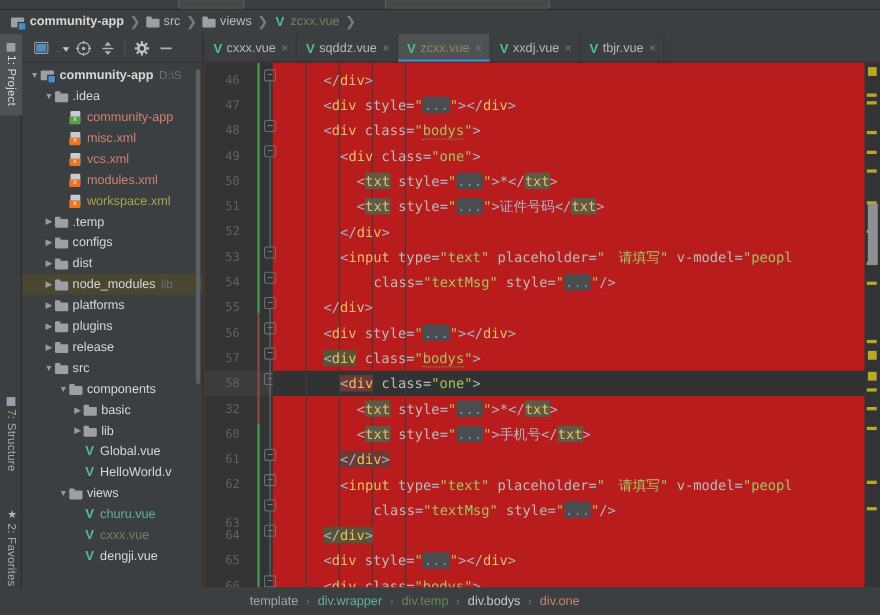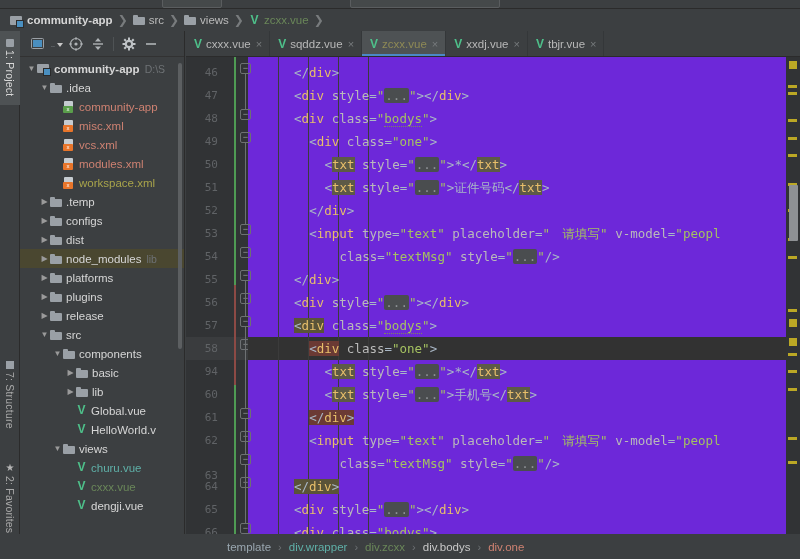--- a/index.html
+++ b/index.html
@@ -97,21 +97,21 @@
       font-size:11.5px; color:#b8b8b8; border-right:1px solid #343739; position:relative; }
   .tab.active { background:#4e5254; color:#8f8a55; }
   .tab.active:after{ content:""; position:absolute; left:0; bottom:0; width:100%; height:2px;
       background:#4a88c7; }
   .tab .x { color:#777b7d; font-size:11px; margin-left:1px; }
   .tab .vmark { color:#4ec08a; font-weight:bold; font-size:12px; }
   .tab.active .vmark { color:#4ec08a; }
 
   
   .editor { position:absolute; left:186px; top:57px; width:614px; height:477px;
-      background:#6d28d9; overflow:hidden; }
+      background:#b91c1c; overflow:hidden; }
   .gutter { position:absolute; left:0; top:0; width:62px; height:477px; background:#313335; }
   .lnum { position:absolute; right:30px; width:26px; text-align:right;
       font-family:"DejaVu Sans Mono", monospace; font-size:11px; color:#606366; }
   .vcs-line { position:absolute; left:48px; width:2px; }
   .fold { position:absolute; left:54px; width:11px; height:11px; }
   .fold .circ { position:absolute; left:0; top:0; width:11px; height:11px;
       border:1px solid #6d7073; border-radius:2px; color:#9a9da0;
       font-size:9px; line-height:9px; text-align:center; }
   .fold-stem { position:absolute; left:59px; width:1px; background:#6d7073; }
 
@@ -415,21 +415,21 @@
         <div class="lnum" style="top: 78px;">49</div>
         <div class="lnum" style="top: 101px;">50</div>
         <div class="lnum" style="top: 124px;">51</div>
         <div class="lnum" style="top: 147px;">52</div>
         <div class="lnum" style="top: 170px;">53</div>
         <div class="lnum" style="top: 193px;">54</div>
         <div class="lnum" style="top: 216px;">55</div>
         <div class="lnum" style="top: 239px;">56</div>
         <div class="lnum" style="top: 262px;">57</div>
         <div class="lnum" style="top: 285px;">58</div>
-        <div class="lnum" style="top: 308px;">94</div>
+        <div class="lnum" style="top: 308px;">32</div>
         <div class="lnum" style="top: 331px;">60</div>
         <div class="lnum" style="top: 354px;">61</div>
         <div class="lnum" style="top: 377px;">62</div>
         <div class="lnum" style="top: 412px;">63</div>
         <div class="lnum" style="top: 423px;">64</div>
         <div class="lnum" style="top: 446px;">65</div>
         <div class="lnum" style="top: 469px;">66</div>
         <div class="fold" style="top: 6px;">
           <span class="circ">−</span>
         </div>
@@ -529,20 +529,20 @@
         <div class="sb-thumb" style="top: 128px; height: 56px;"></div>
       </div>
   </div>
 
   <div class="bot-left"></div>
   <div class="botbar" id="botbar">
       <span class="bcrumb" style="color: rgb(154, 167, 176);">template</span>
       <span class="bsep">›</span>
       <span class="bcrumb" style="color: rgb(95, 176, 168);">div.wrapper</span>
       <span class="bsep">›</span>
-      <span class="bcrumb" style="color: rgb(106, 135, 89);">div.zcxx</span>
+      <span class="bcrumb" style="color: rgb(106, 135, 89);">div.temp</span>
       <span class="bsep">›</span>
       <span class="bcrumb" style="color: rgb(200, 200, 200);">div.bodys</span>
       <span class="bsep">›</span>
       <span class="bcrumb" style="color: rgb(207, 130, 114); text-align: right;">div.one</span>
     </div>
 
 </div>
 
 </body></html>

